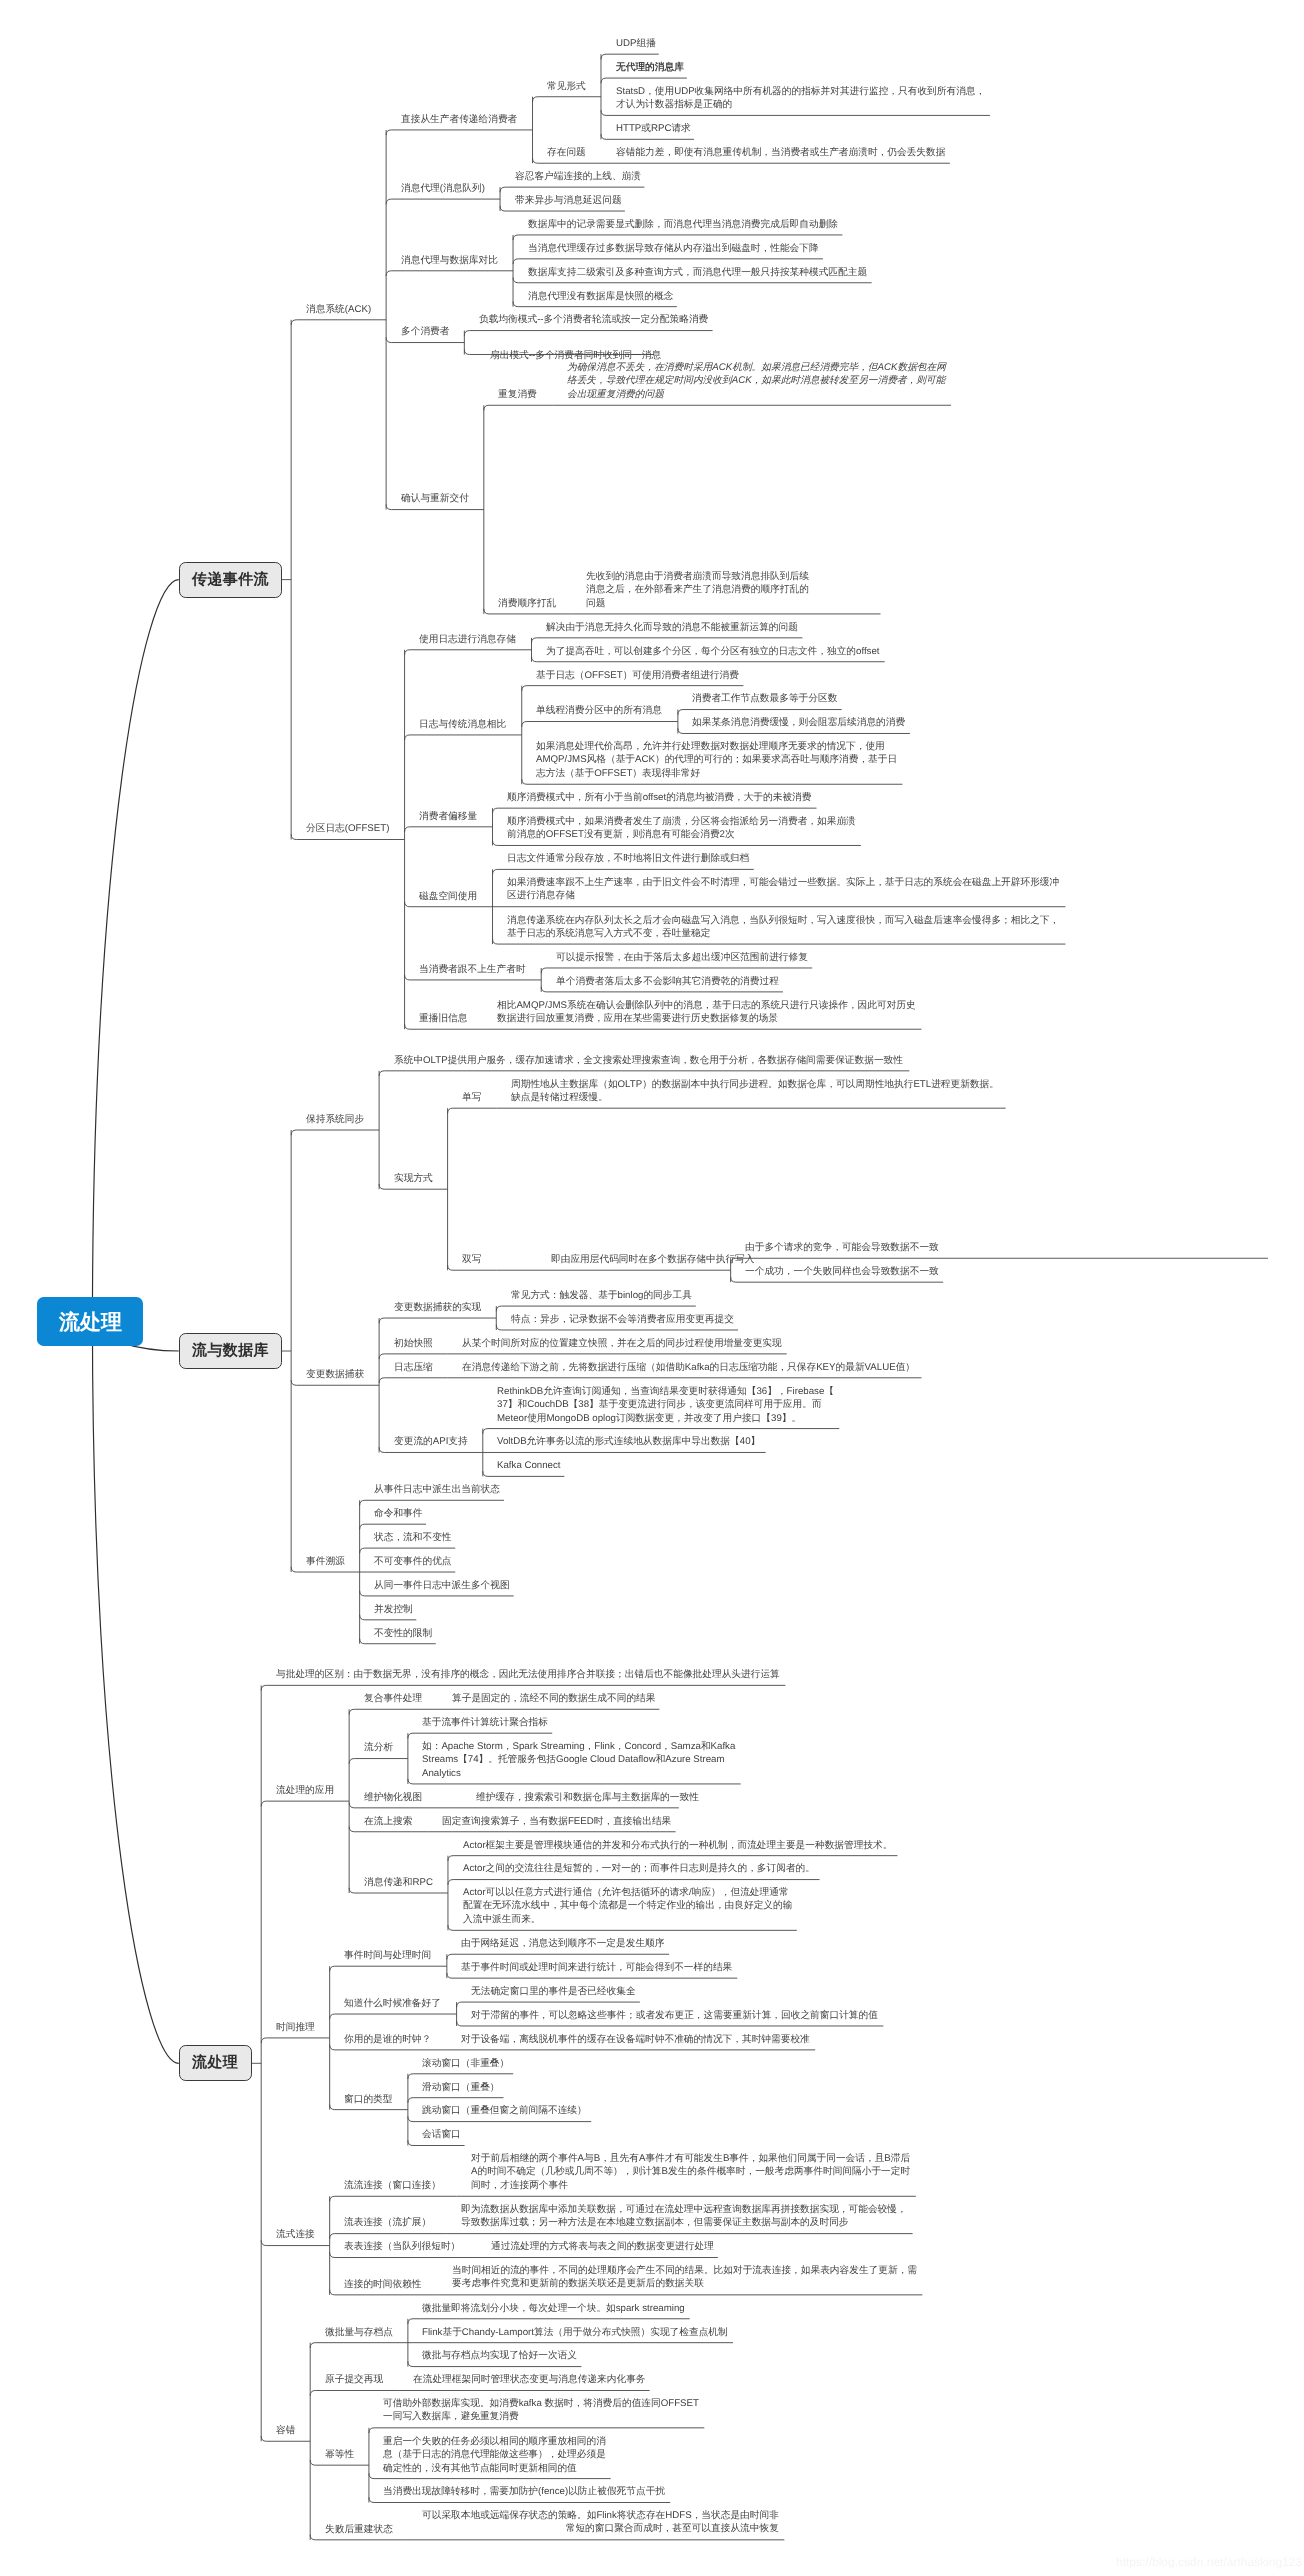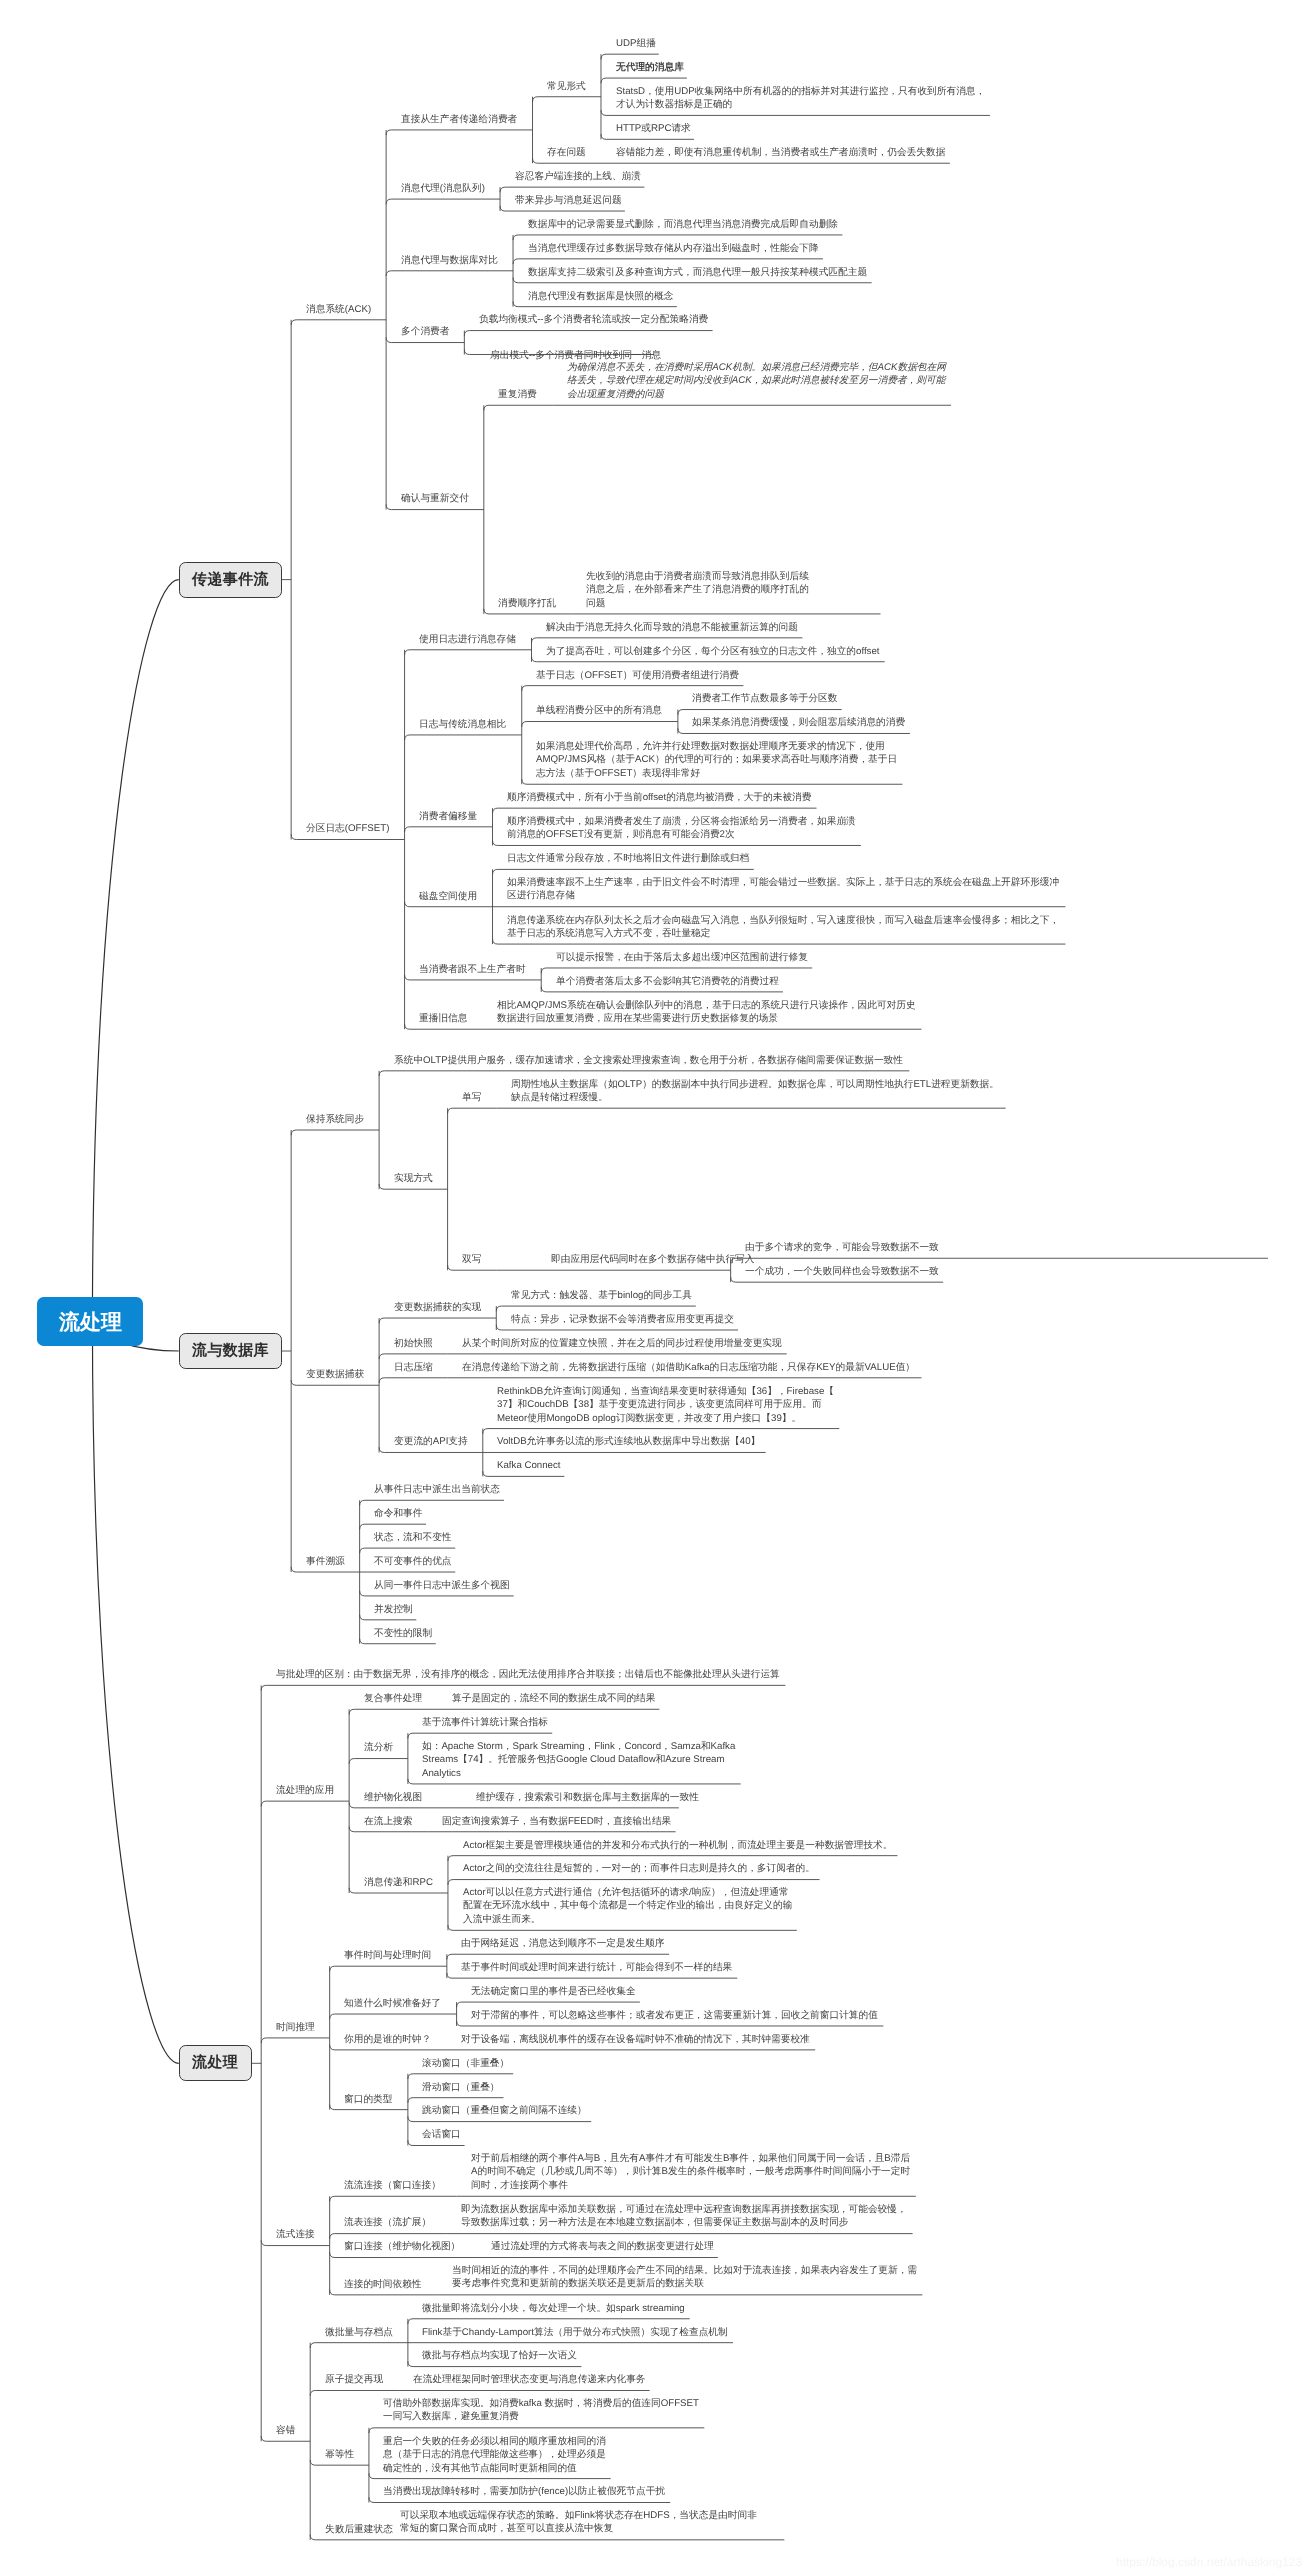--- a/index.html
+++ b/index.html
@@ -317,39 +317,39 @@
       <div class="lbl" style="left: 344px; top: 2093px;">窗口的类型</div>
       <div class="lbl" style="left: 276px; top: 2021px;">时间推理</div>
       <div class="lbl" style="left: 471px; top: 2152px;">对于前后相继的两个事件A与B，且先有A事件才有可能发生B事件，如果他们同属于同一会话，且B滞后
 A的时间不确定（几秒或几周不等），则计算B发生的条件概率时，一般考虑两事件时间间隔小于一定时
 间时，才连接两个事件</div>
       <div class="lbl" style="left: 344px; top: 2179px;">流流连接（窗口连接）</div>
       <div class="lbl" style="left: 461px; top: 2203px;">即为流数据从数据库中添加关联数据，可通过在流处理中远程查询数据库再拼接数据实现，可能会较慢，
 导致数据库过载；另一种方法是在本地建立数据副本，但需要保证主数据与副本的及时同步</div>
       <div class="lbl" style="left: 344px; top: 2216px;">流表连接（流扩展）</div>
       <div class="lbl" style="left: 491px; top: 2240px;">通过流处理的方式将表与表之间的数据变更进行处理</div>
-      <div class="lbl" style="left: 344px; top: 2240px;">窗口连接（维护物化视图）</div>
+      <div class="lbl" style="left: 344px; top: 2240px;">表表连接（当队列很短时）</div>
       <div class="lbl" style="left: 452px; top: 2264px;">当时间相近的流的事件，不同的处理顺序会产生不同的结果。比如对于流表连接，如果表内容发生了更新，需
 要考虑事件究竟和更新前的数据关联还是更新后的数据关联</div>
       <div class="lbl" style="left: 344px; top: 2278px;">连接的时间依赖性</div>
       <div class="lbl" style="left: 276px; top: 2228px;">流式连接</div>
       <div class="lbl" style="left: 422px; top: 2302px;">微批量即将流划分小块，每次处理一个块。如spark streaming</div>
       <div class="lbl" style="left: 422px; top: 2326px;">Flink基于Chandy-Lamport算法（用于做分布式快照）实现了检查点机制</div>
       <div class="lbl" style="left: 422px; top: 2349px;">微批与存档点均实现了恰好一次语义</div>
       <div class="lbl" style="left: 325px; top: 2326px;">微批量与存档点</div>
       <div class="lbl" style="left: 413px; top: 2373px;">在流处理框架同时管理状态变更与消息传递来内化事务</div>
       <div class="lbl" style="left: 325px; top: 2373px;">原子提交再现</div>
       <div class="lbl" style="left: 383px; top: 2397px;">可借助外部数据库实现。如消费kafka 数据时，将消费后的值连同OFFSET
 一同写入数据库，避免重复消费</div>
       <div class="lbl" style="left: 383px; top: 2435px;">重启一个失败的任务必须以相同的顺序重放相同的消
 息（基于日志的消息代理能做这些事），处理必须是
 确定性的，没有其他节点能同时更新相同的值</div>
       <div class="lbl" style="left: 383px; top: 2485px;">当消费出现故障转移时，需要加防护(fence)以防止被假死节点干扰</div>
       <div class="lbl" style="left: 325px; top: 2448px;">幂等性</div>
-      <div class="lbl" style="left: 400px; top: 2509px;">可以采取本地或远端保存状态的策略。如Flink将状态存在HDFS，当状态是由时间非
+      <div class="lbl" style="left: 422px; top: 2509px; text-align: right;">可以采取本地或远端保存状态的策略。如Flink将状态存在HDFS，当状态是由时间非
 常短的窗口聚合而成时，甚至可以直接从流中恢复</div>
       <div class="lbl" style="left: 325px; top: 2523px;">失败后重建状态</div>
       <div class="lbl" style="left: 276px; top: 2424px;">容错</div>
       <div class="rootbox" style="left: 37px; top: 1297px; width: 106px; height: 49px;">
         <span>流处理</span>
       </div>
       <div class="l1box" style="left: 179px; top: 562px; width: 103px; height: 36px;">
         <span>传递事件流</span>
       </div>
       <div class="l1box" style="left: 179px; top: 1333px; width: 103px; height: 36px;">

